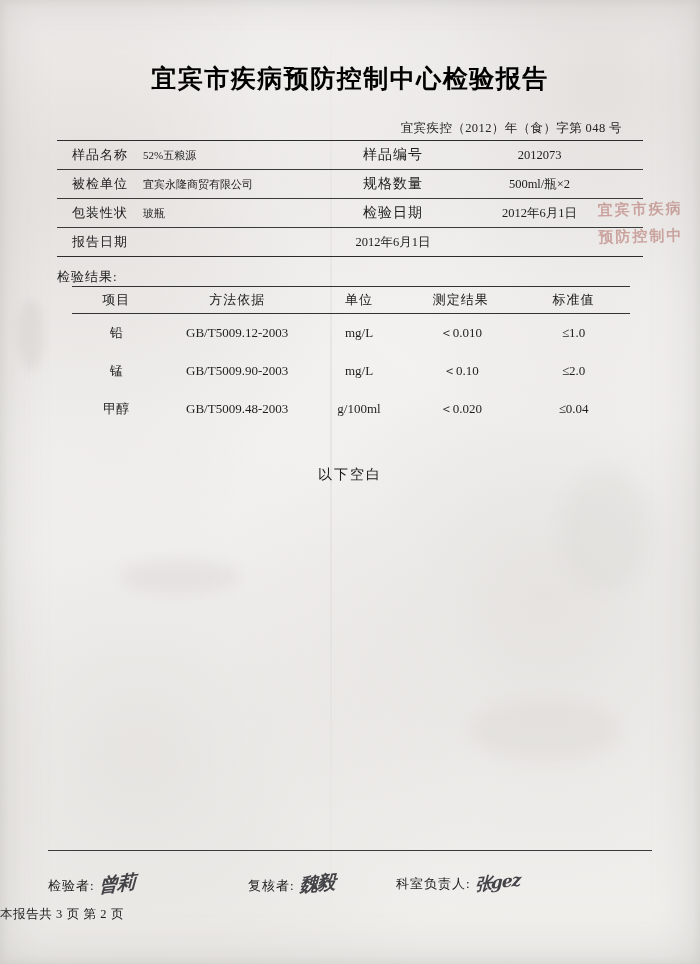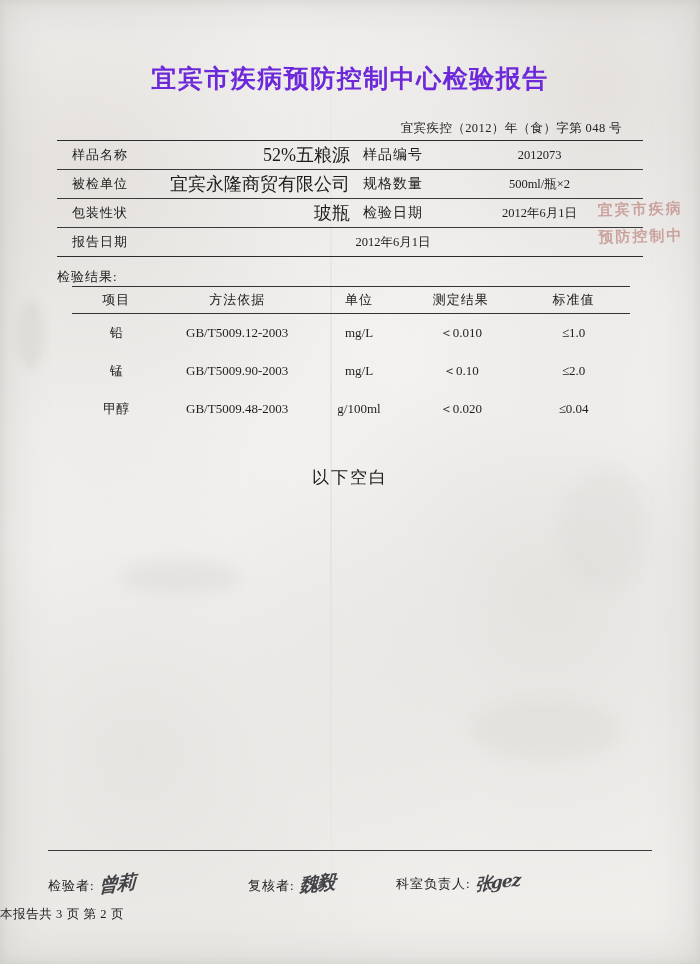--- a/index.html
+++ b/index.html
@@ -40,21 +40,21 @@
   
   .title {
     position: absolute;
     top: 62px;
     left: 0;
     width: 700px;
     text-align: center;
     font-size: 25px;
     font-weight: bold;
     letter-spacing: 1.5px;
-    color: #6d28d9;
+    color: #000000;
     font-family: "DejaVu Serif", serif;
   }
 
   
   .report-no {
     position: absolute;
     top: 120px;
     right: 78px;
     font-size: 12.5px;
     letter-spacing: 0.4px;
@@ -80,22 +80,22 @@
   .info-table tr:first-child { border-top: 1.8px solid #2b2b2b; }
   .info-table tr:last-child { border-bottom: 1.8px solid #2b2b2b; }
   .lbl {
     width: 86px;
     text-align: center;
     letter-spacing: 1px;
     font-size: 13px;
   }
   .val {
     width: 207px;
-    text-align: right;
-    font-size: 18px;
+    text-align: left;
+    font-size: 11px;
     color: #2a2a2a;
   }
   .lbl2 {
     width: 86px;
     text-align: center;
     letter-spacing: 1px;
     font-size: 14px;
   }
   .val2 {
     width: 207px;
@@ -146,21 +146,21 @@
   .c-unit { width: 88px; font-size: 12.5px; }
   .c-result { width: 110px; font-size: 12.5px; }
   .c-std { width: 110px; font-size: 12.5px; }
 
   .blank-note {
     position: absolute;
     top: 466px;
     left: 0;
     width: 700px;
     text-align: center;
-    font-size: 17px;
+    font-size: 14px;
     letter-spacing: 2px;
     color: #191919;
   }
 
   
   .footer-line {
     position: absolute;
     top: 850px;
     left: 48px;
     width: 604px;

